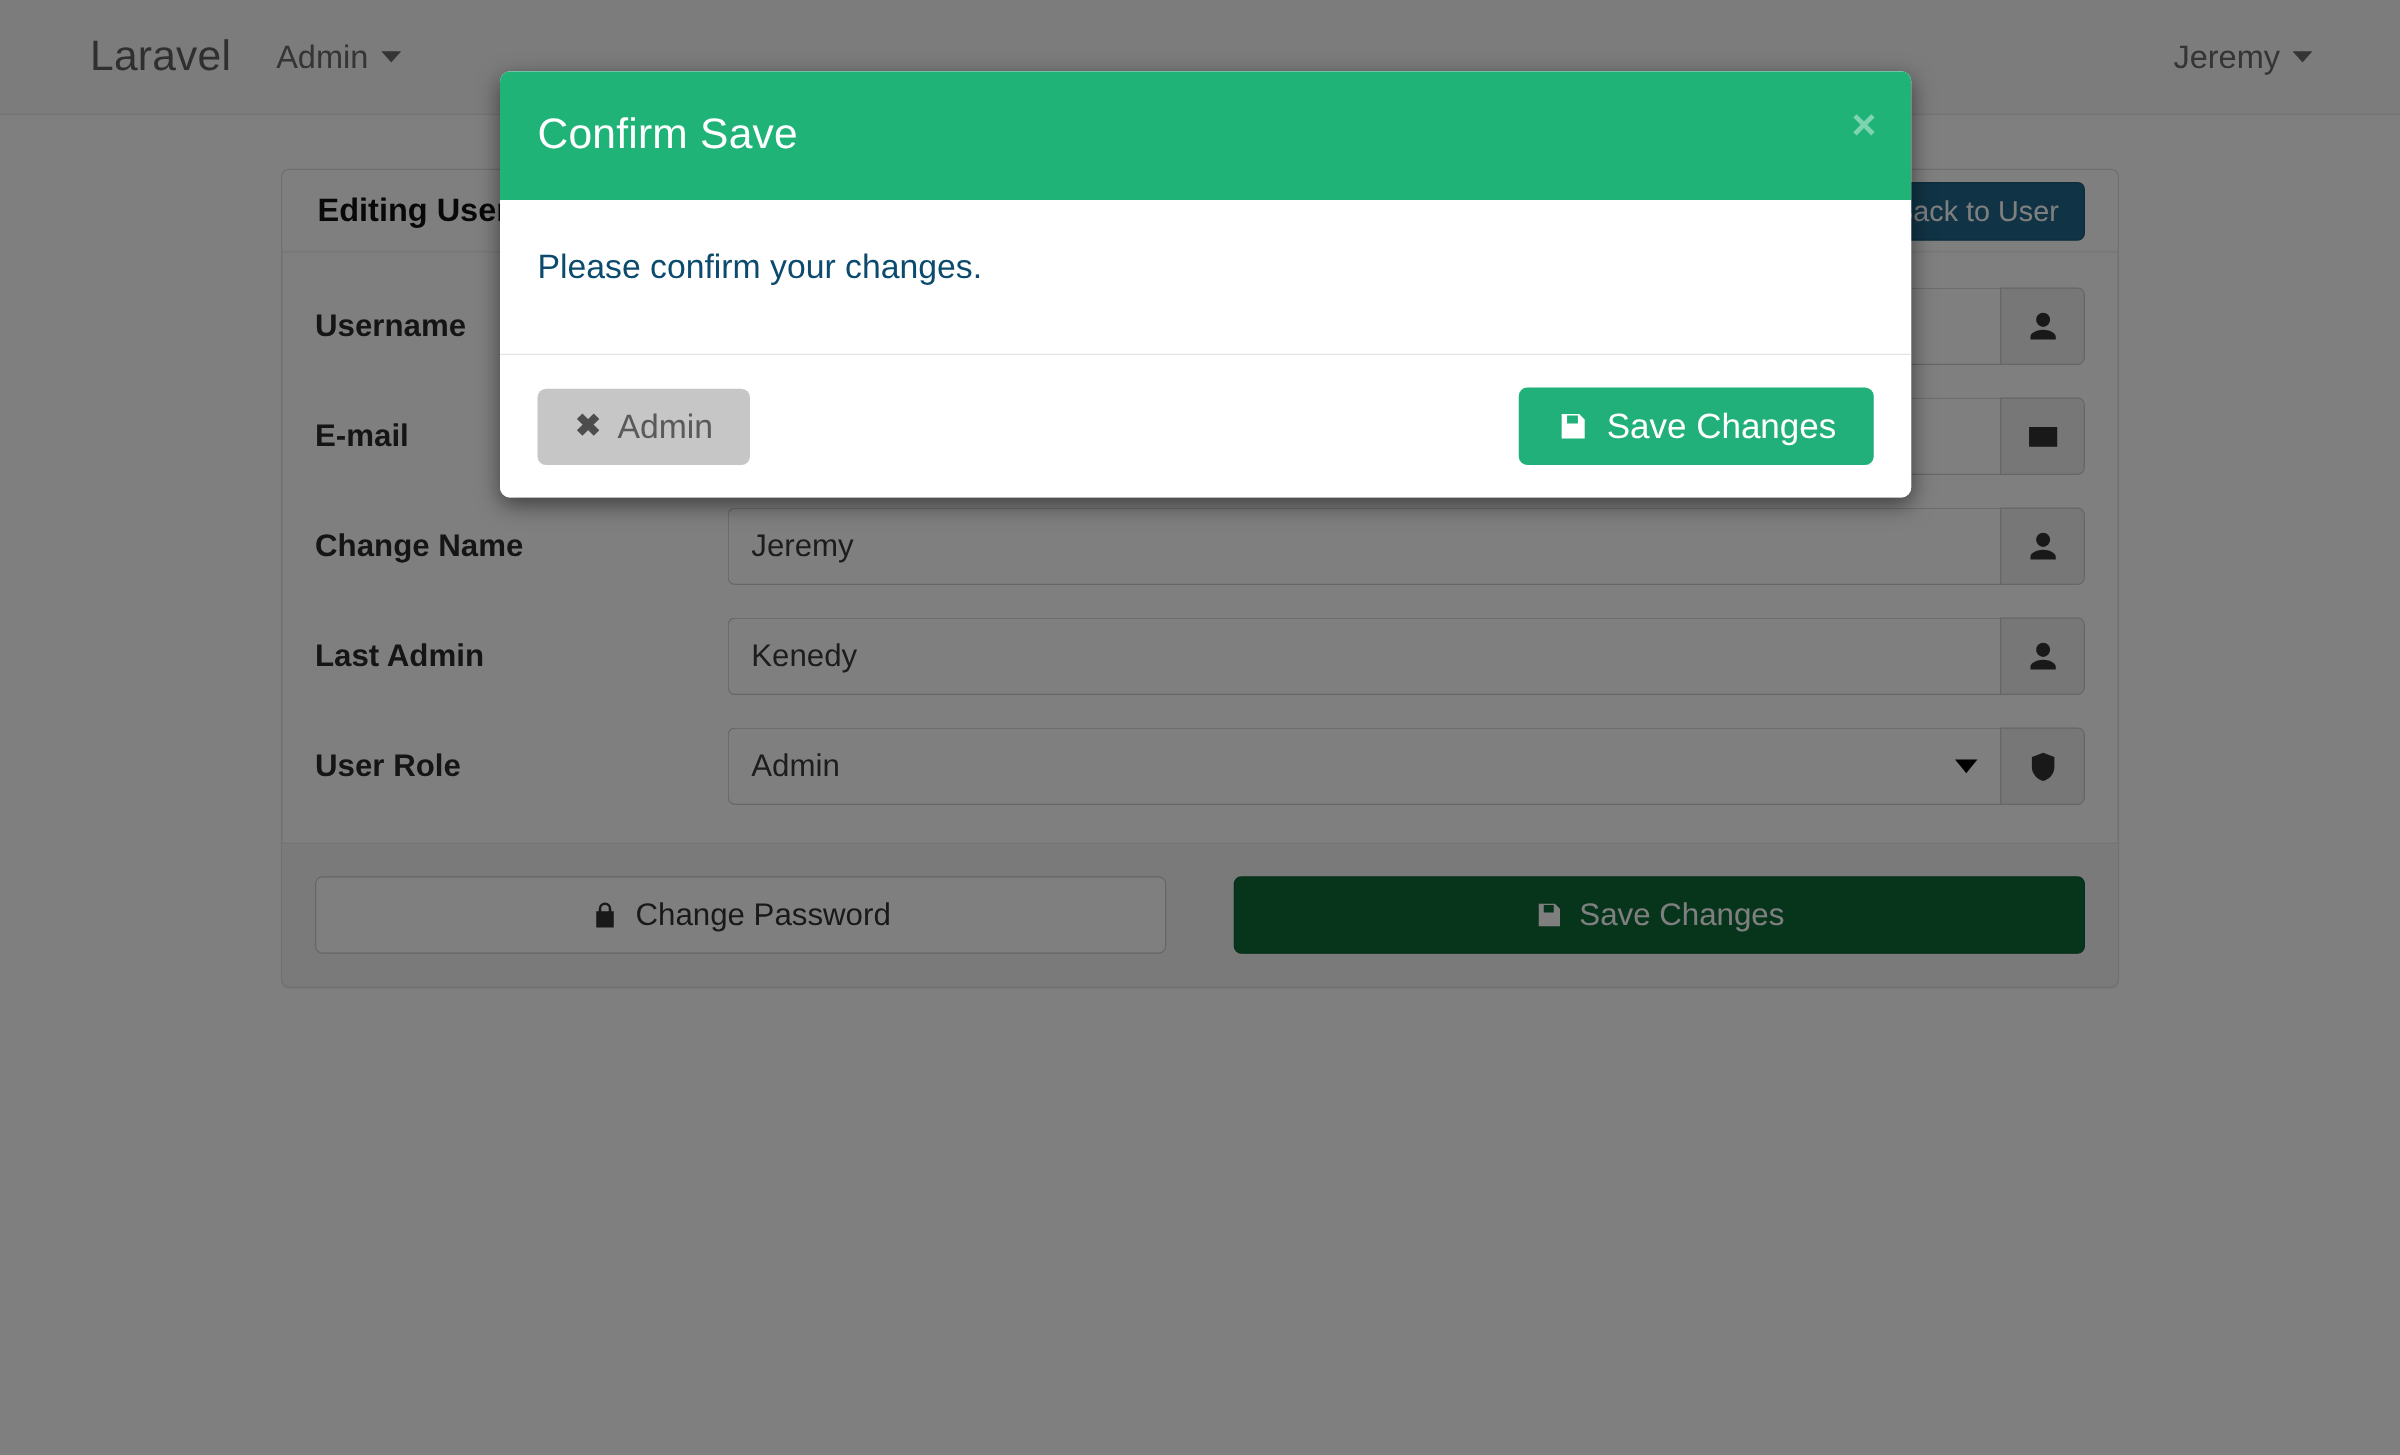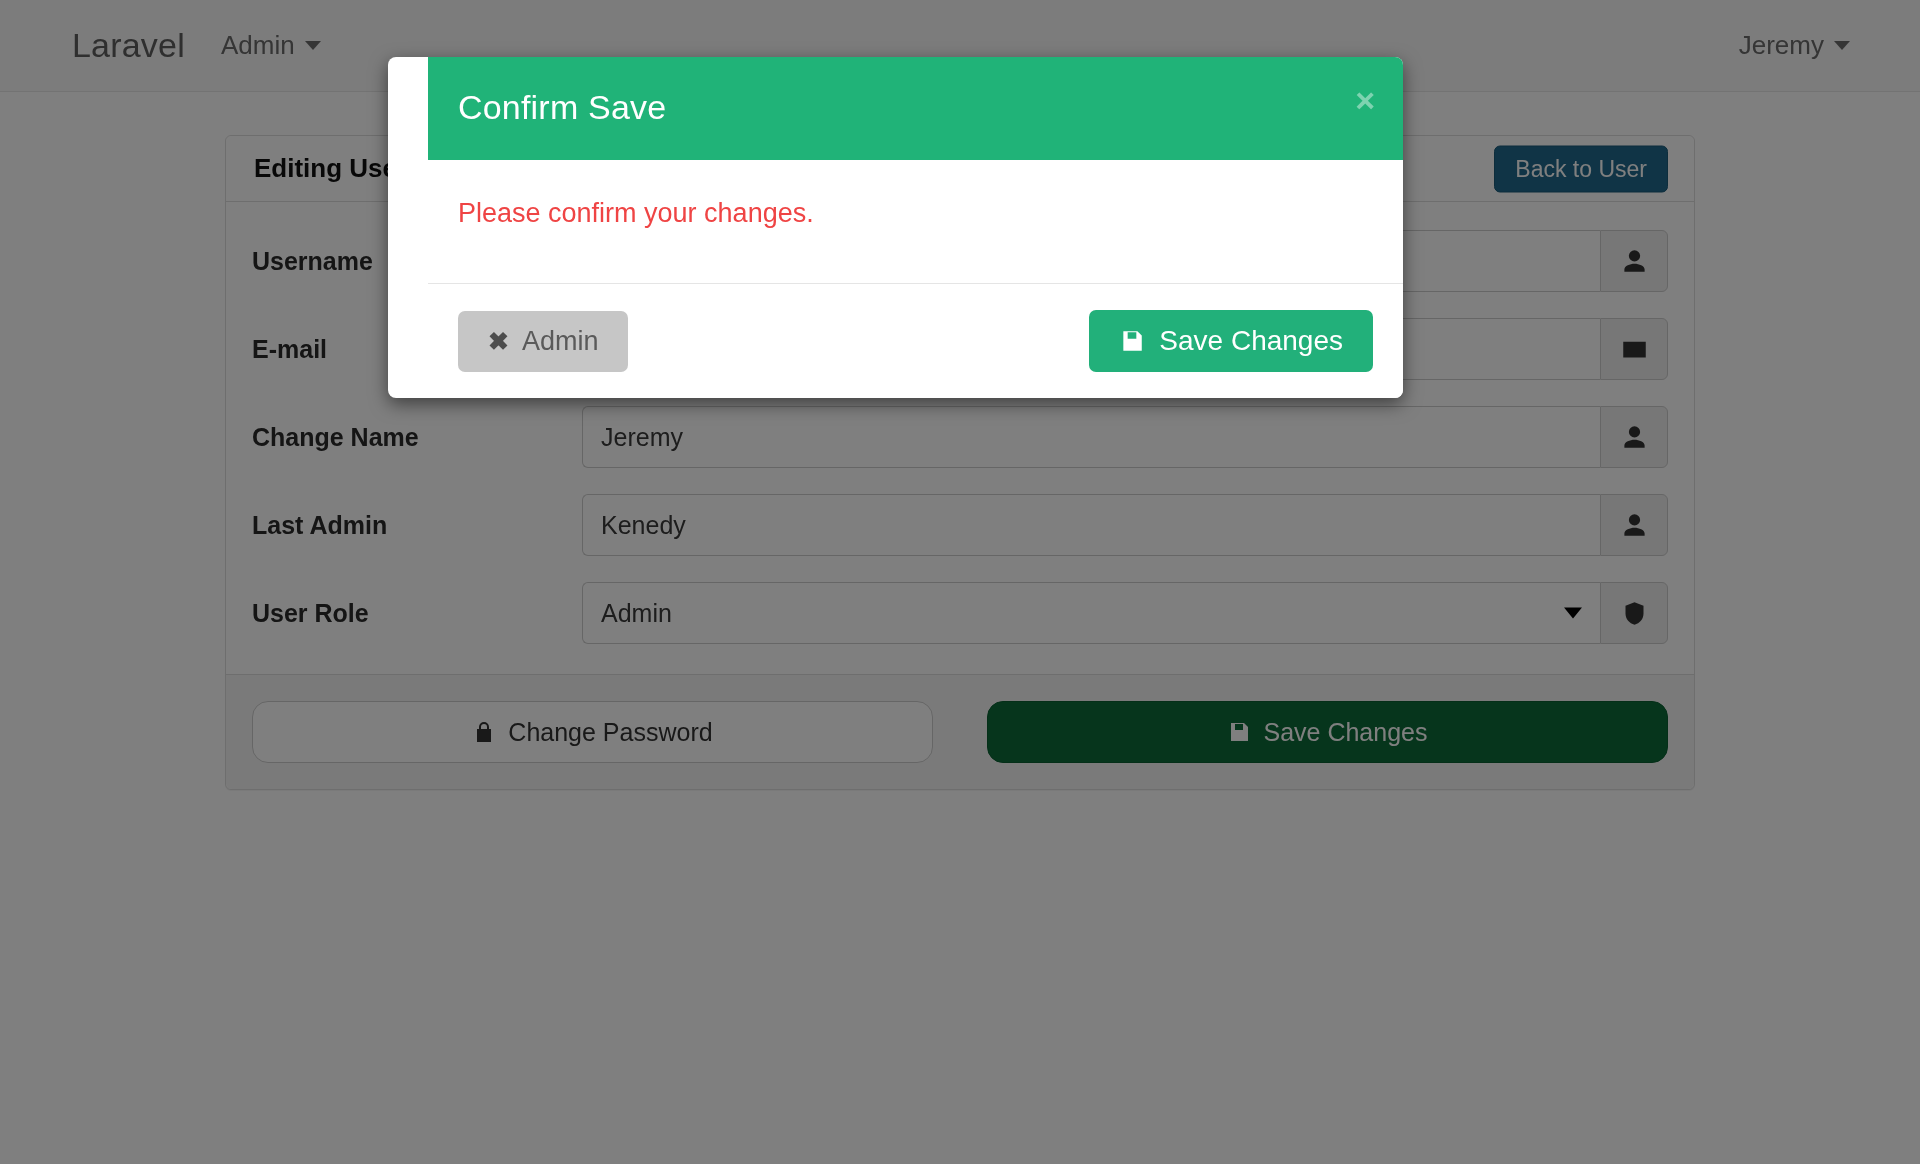--- a/index.html
+++ b/index.html
@@ -161,21 +161,21 @@
     border-top: 1px solid #dddddd;
     background: #f5f5f5;
     padding: 26px;
     display: flex;
     gap: 54px;
     border-radius: 0 0 6px 6px;
   }
   .btn-wide {
     flex: 1;
     height: 62px;
-    border-radius: 16px;
+    border-radius: 6px;
     font-size: 25px;
     display: flex;
     align-items: center;
     justify-content: center;
     gap: 12px;
     line-height: 1;
     font-family: "Liberation Sans", sans-serif;
   }
   .btn-default {
     background: #ffffff;
@@ -192,28 +192,27 @@
   
   #backdrop {
     position: absolute;
     inset: 0;
     background: #000000;
     opacity: .5;
   }
 
   #modal {
     position: absolute;
-    left: 388px;
+    left: 400px;
     top: 57px;
-    width: 1015px;
+    width: 1129px;
     background: #ffffff;
     border-radius: 8px;
     box-shadow: 0 6px 18px rgba(0,0,0,.5);
     overflow: hidden;
-    padding-left: 40px;
   }
   .modal-header {
     background: #20b378;
     padding: 28px 30px 30px 30px;
     height: 103px;
     position: relative;
     display: flex;
     align-items: center;
   }
   .modal-title {
@@ -236,21 +235,21 @@
     font-family: "Liberation Sans", sans-serif;
     cursor: pointer;
     padding: 0;
   }
   .modal-body {
     padding: 38px 30px 54px 30px;
     background: #ffffff;
   }
   .modal-body-text {
     font-size: 27px;
-    color: #ef4444;
+    color: #0c4a6e;
   }
   .modal-footer {
     border-top: 1px solid #e5e5e5;
     padding: 26px 30px;
     display: flex;
     align-items: center;
     justify-content: space-between;
     background: #ffffff;
   }
   .btn-cancel {

